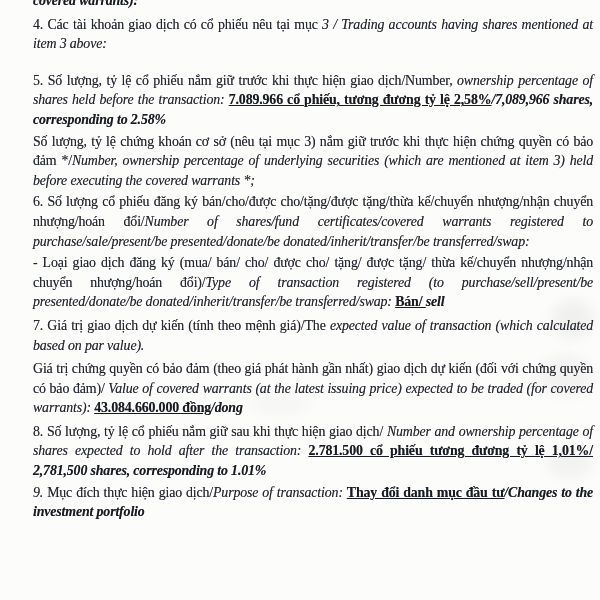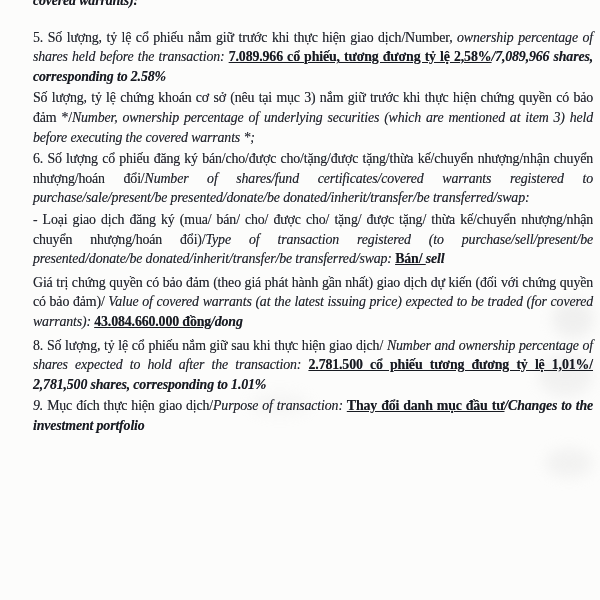--- a/index.html
+++ b/index.html
@@ -52,30 +52,32 @@
 
 <div class="artifact a1"></div>
 <div class="artifact a2"></div>
 <div class="artifact a3"></div>
 <div class="artifact a4"></div>
 
 <div class="page">
 
   <p><span class="bi">covered warrants):</span></p>
 
+  <p class="gap-med"><span>4. Các tài khoản giao dịch có cổ phiếu nêu tại mục </span><span class="i">3 / Trading accounts having shares mentioned at item 3 above:</span></p>
 
   <p class="gap-large"><span>5. Số lượng, tỷ lệ cổ phiếu nắm giữ trước khi thực hiện giao dịch/Number, </span><span class="i">ownership percentage of shares held before the transaction: </span><span class="b">7.089.966 cổ phiếu, tương đương tỷ lệ 2,58%</span><span class="bi">/7,089,966 shares, corresponding to 2.58%</span></p>
 
   <p><span>Số lượng, tỷ lệ chứng khoán cơ sở (nêu tại mục 3) nắm giữ trước khi thực hiện chứng quyền có bảo đảm */</span><span class="i">Number, ownership percentage of underlying securities (which are mentioned at item 3) held before executing the covered warrants *;</span></p>
 
   <p><span>6. Số lượng cổ phiếu đăng ký bán/cho/được cho/tặng/được tặng/thừa kế/chuyển nhượng/nhận chuyển nhượng/hoán đổi/</span><span class="i">Number of shares/fund certificates/covered warrants registered to purchase/sale/present/be presented/donate/be donated/inherit/transfer/be transferred/swap:</span></p>
 
   <p><span>- Loại giao dịch đăng ký (mua/ bán/ cho/ được cho/ tặng/ được tặng/ thừa kế/chuyển nhượng/nhận chuyển nhượng/hoán đổi)/</span><span class="i">Type of transaction registered (to purchase/sell/present/be presented/donate/be donated/inherit/transfer/be transferred/swap: </span><span class="b">Bán/ </span><span class="bi">sell</span></p>
 
 
+  <p class="gap-med"><span>7. Giá trị giao dịch dự kiến (tính theo mệnh giá)/The </span><span class="i">expected value of transaction (which calculated based on par value).</span></p>
 
   <p class="gap-med"><span>Giá trị chứng quyền có bảo đảm (theo giá phát hành gần nhất) giao dịch dự kiến (đối với chứng quyền có bảo đảm)/ </span><span class="i">Value of covered warrants (at the latest issuing price) expected to be traded (for covered warrants): </span><span class="b">43.084.660.000 đồng</span><span class="bi">/dong</span></p>
 
   <p class="gap-med"><span>8. Số lượng, tỷ lệ cổ phiếu nắm giữ sau khi thực hiện giao dịch/ </span><span class="i">Number and ownership percentage of shares expected to hold after the transaction: </span><span class="b">2.781.500 cổ phiếu tương đương tỷ lệ 1,01%/ </span><span class="bi">2,781,500 shares, corresponding to 1.01%</span></p>
 
   <p><span class="i">9. </span><span>Mục đích thực hiện giao dịch/</span><span class="i">Purpose of transaction: </span><span class="b">Thay đổi danh mục đầu tư</span><span class="bi">/Changes to the investment portfolio</span></p>
 
 
 </div>
 

